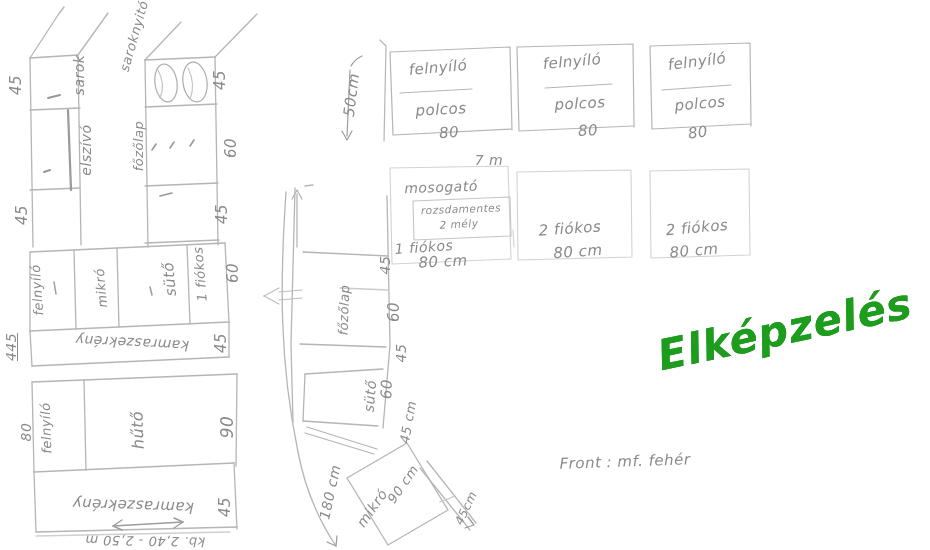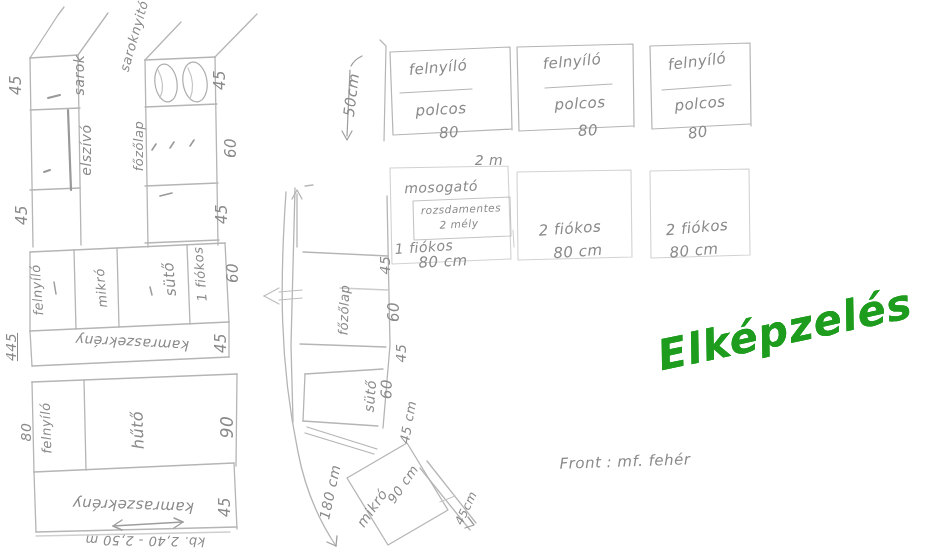--- a/index.html
+++ b/index.html
@@ -178,21 +178,21 @@
       <div class="label" style="left: 438px; top: 68px; font-size: 15px; color: rgb(138, 138, 138); transform: translate(-50%, -50%) rotate(-5deg);">felnyíló</div>
       <div class="label" style="left: 441px; top: 110px; font-size: 15px; color: rgb(138, 138, 138); transform: translate(-50%, -50%) rotate(-3deg);">polcos</div>
       <div class="label" style="left: 449px; top: 133px; font-size: 15px; color: rgb(138, 138, 138); transform: translate(-50%, -50%) rotate(-5deg);">80</div>
       <div class="label" style="left: 572px; top: 62px; font-size: 15px; color: rgb(138, 138, 138); transform: translate(-50%, -50%) rotate(-5deg);">felnyíló</div>
       <div class="label" style="left: 580px; top: 104px; font-size: 15px; color: rgb(138, 138, 138); transform: translate(-50%, -50%) rotate(-3deg);">polcos</div>
       <div class="label" style="left: 588px; top: 131px; font-size: 15px; color: rgb(138, 138, 138); transform: translate(-50%, -50%) rotate(-3deg);">80</div>
       <div class="label" style="left: 697px; top: 62px; font-size: 15px; color: rgb(138, 138, 138); transform: translate(-50%, -50%) rotate(-7deg);">felnyíló</div>
       <div class="label" style="left: 700px; top: 104px; font-size: 15px; color: rgb(138, 138, 138); transform: translate(-50%, -50%) rotate(-5deg);">polcos</div>
       <div class="label" style="left: 698px; top: 133px; font-size: 15px; color: rgb(138, 138, 138); transform: translate(-50%, -50%) rotate(-8deg);">80</div>
       <div class="label" style="left: 352px; top: 95px; font-size: 15px; color: rgb(138, 138, 138); transform: translate(-50%, -50%) rotate(-83deg);">50cm</div>
-      <div class="label" style="left: 489px; top: 160px; font-size: 14px; color: rgb(138, 138, 138); transform: translate(-50%, -50%) rotate(0deg);">2 m</div>
+      <div class="label" style="left: 489px; top: 160px; font-size: 14px; color: rgb(138, 138, 138); transform: translate(-50%, -50%) rotate(0deg);">7 m</div>
       <div class="label" style="left: 441px; top: 187px; font-size: 14px; color: rgb(138, 138, 138); transform: translate(-50%, -50%) rotate(-2deg);">mosogató</div>
       <div class="label" style="left: 461px; top: 209px; font-size: 10.5px; color: rgb(138, 138, 138); transform: translate(-50%, -50%) rotate(-2deg);">rozsdamentes</div>
       <div class="label" style="left: 459px; top: 224px; font-size: 10.5px; color: rgb(138, 138, 138); transform: translate(-50%, -50%) rotate(-3deg);">2 mély</div>
       <div class="label" style="left: 424px; top: 247px; font-size: 14px; color: rgb(138, 138, 138); transform: translate(-50%, -50%) rotate(-4deg);">1 fiókos</div>
       <div class="label" style="left: 443px; top: 262px; font-size: 15px; color: rgb(138, 138, 138); transform: translate(-50%, -50%) rotate(-3deg);">80 cm</div>
       <div class="label" style="left: 570px; top: 229px; font-size: 15px; color: rgb(138, 138, 138); transform: translate(-50%, -50%) rotate(-4deg);">2 fiókos</div>
       <div class="label" style="left: 578px; top: 252px; font-size: 15px; color: rgb(138, 138, 138); transform: translate(-50%, -50%) rotate(-4deg);">80 cm</div>
       <div class="label" style="left: 697px; top: 228px; font-size: 15px; color: rgb(138, 138, 138); transform: translate(-50%, -50%) rotate(-5deg);">2 fiókos</div>
       <div class="label" style="left: 694px; top: 251px; font-size: 15px; color: rgb(138, 138, 138); transform: translate(-50%, -50%) rotate(-5deg);">80 cm</div>
       <div class="label" style="left: 16px; top: 85px; font-size: 15px; color: rgb(138, 138, 138); transform: translate(-50%, -50%) rotate(-90deg);">45</div>

